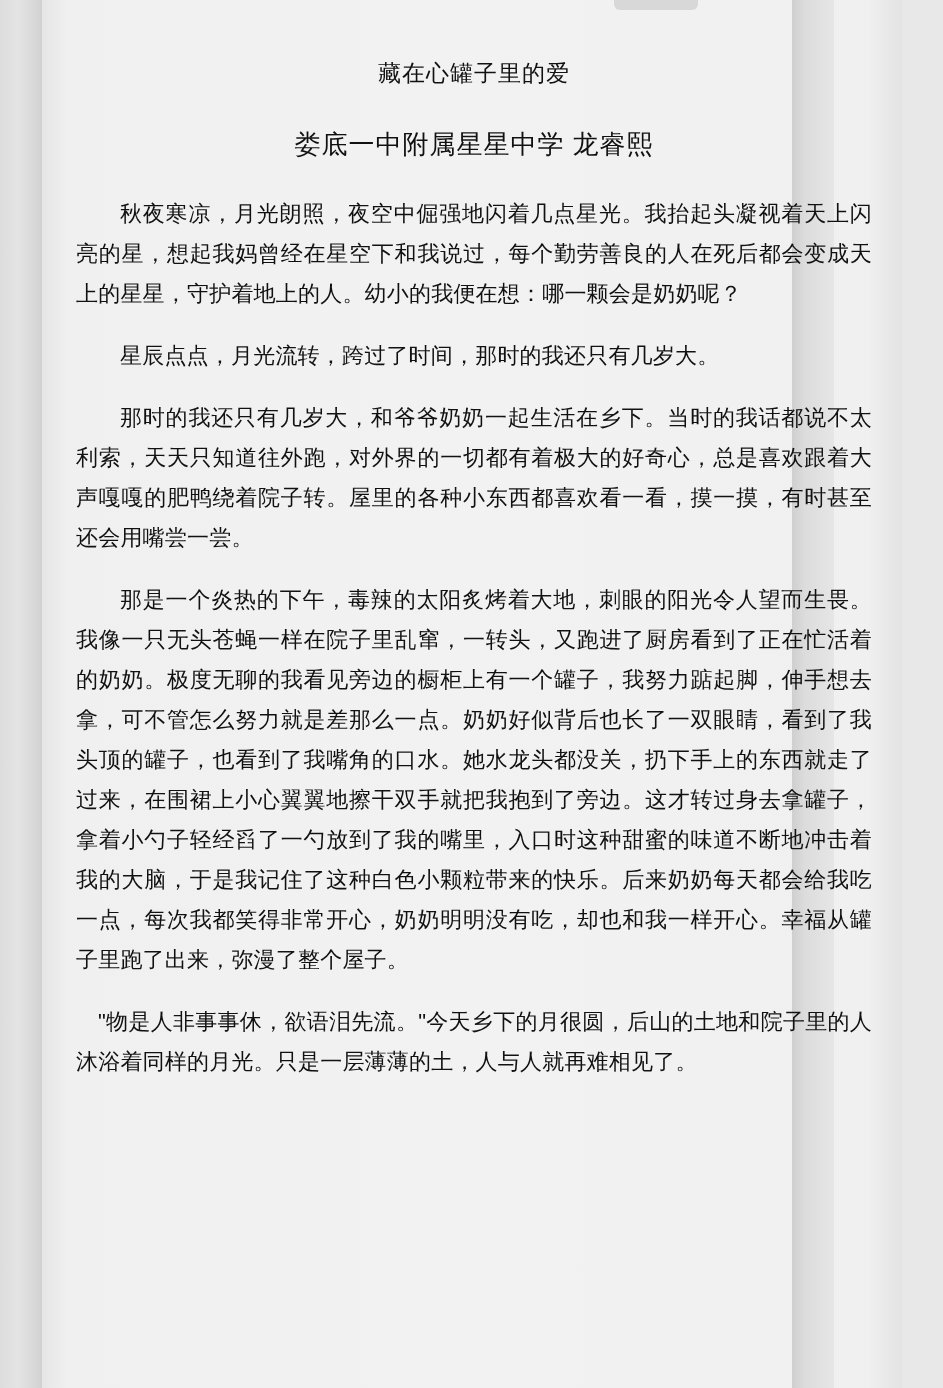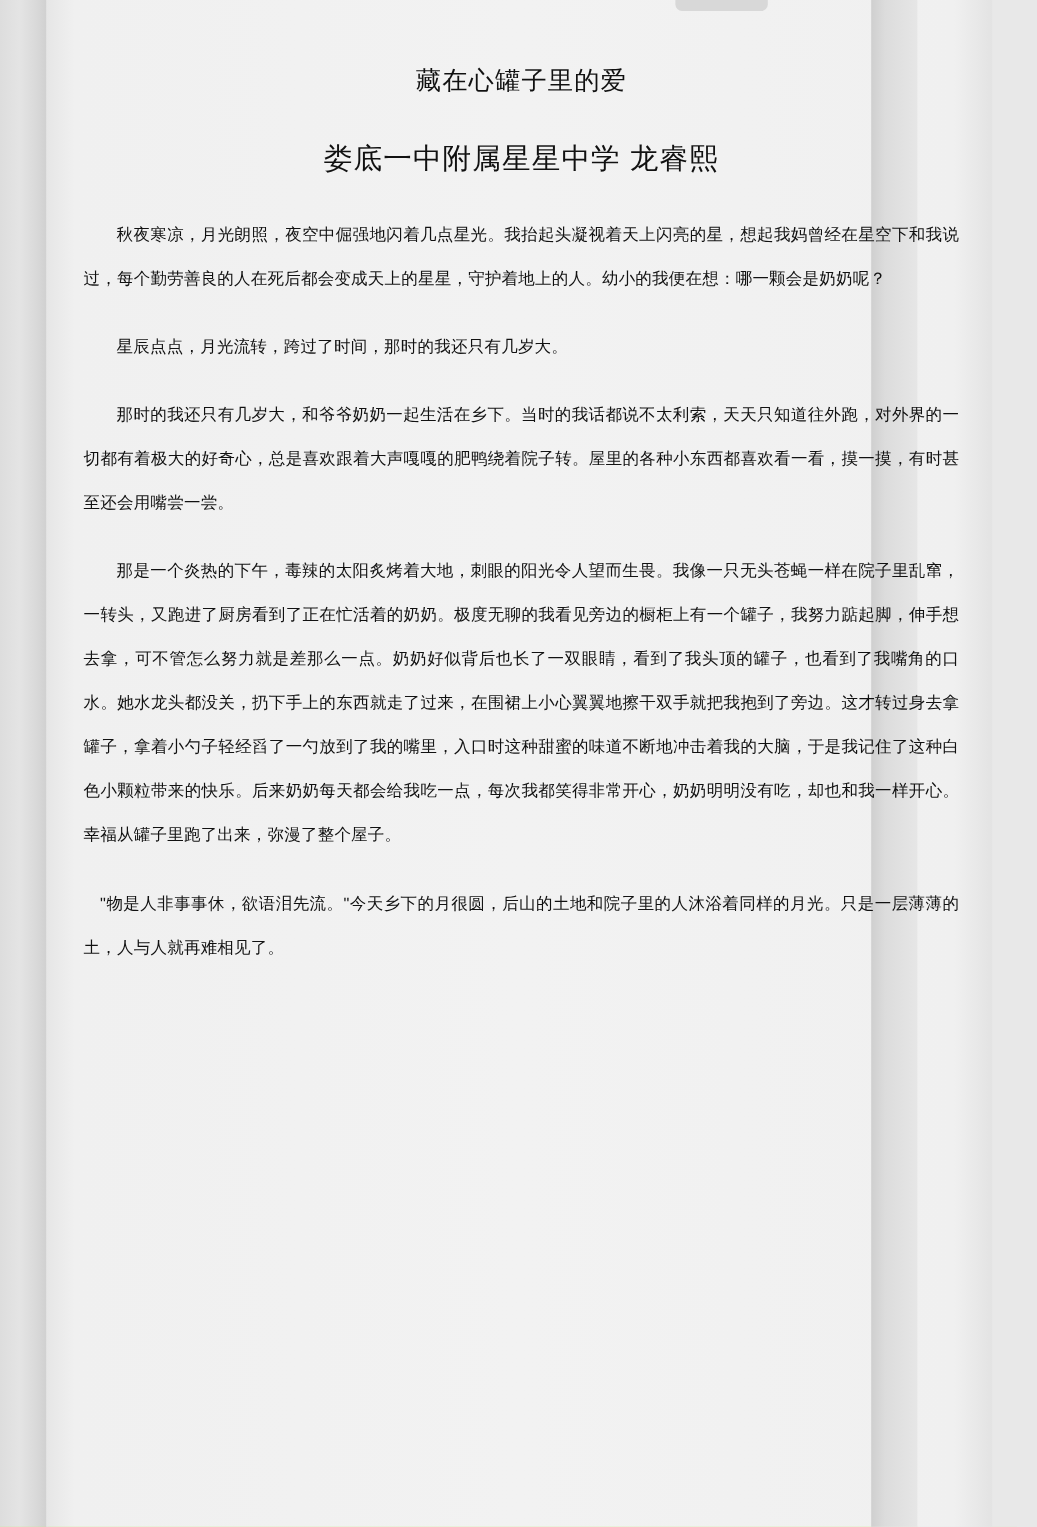--- a/index.html
+++ b/index.html
@@ -10,21 +10,21 @@
   body {
     width: 943px;
     height: 1388px;
     overflow: hidden;
     font-family: "Liberation Sans", sans-serif;
   }
   .page {
     position: relative;
     width: 834px;
     height: 1388px;
-    background: #bef264;
+    background: #ffffff;
     box-sizing: border-box;
   }
   
   .paper {
     position: absolute;
     left: 42px;
     top: 0px;
     width: 860px;
     height: 1388px;
     background: linear-gradient(90deg, #e6e6e6 0%, #f0f0f0 3%, #f2f2f2 50%, #f0f0f0 96%, #e3e3e3 100%);
@@ -73,21 +73,21 @@
     text-align: center;
     font-size: 26px;
     color: #111;
     margin-top: 38px;
     letter-spacing: 1px;
   }
   .body-text {
     margin-top: 32px;
   }
   p.para {
-    font-size: 15px;
+    font-size: 22px;
     line-height: 40px;
     color: #111;
     margin: 0 0 22px 0;
     text-indent: 2em;
     text-align: justify;
     letter-spacing: 0.2px;
     word-break: break-all;
   }
   p.para.noindent {
     text-indent: 1em;

